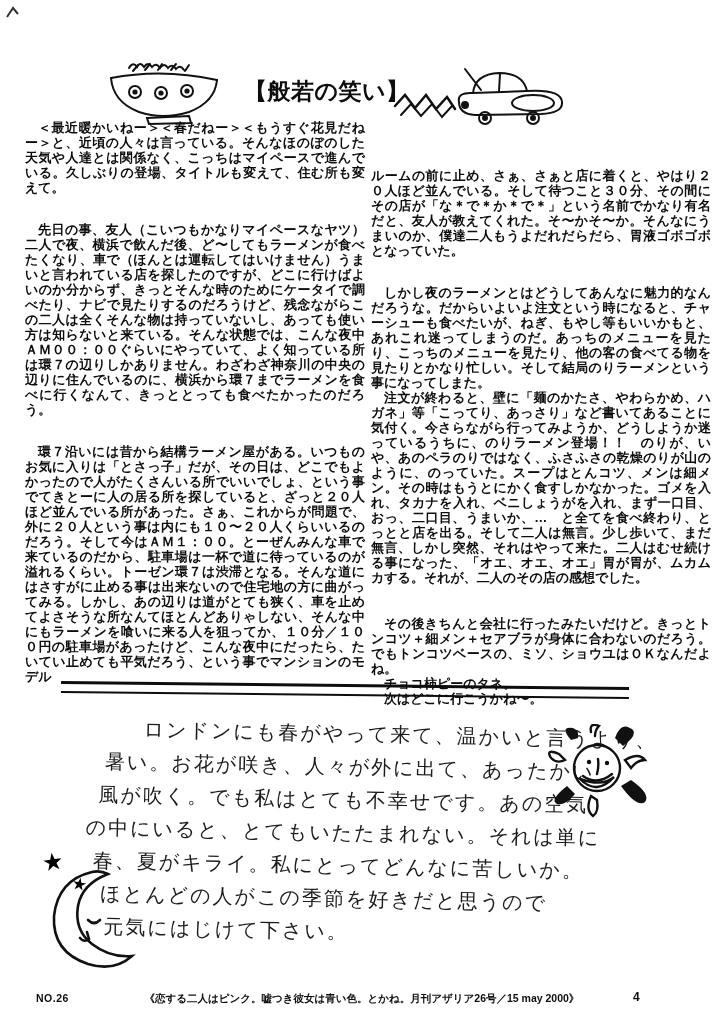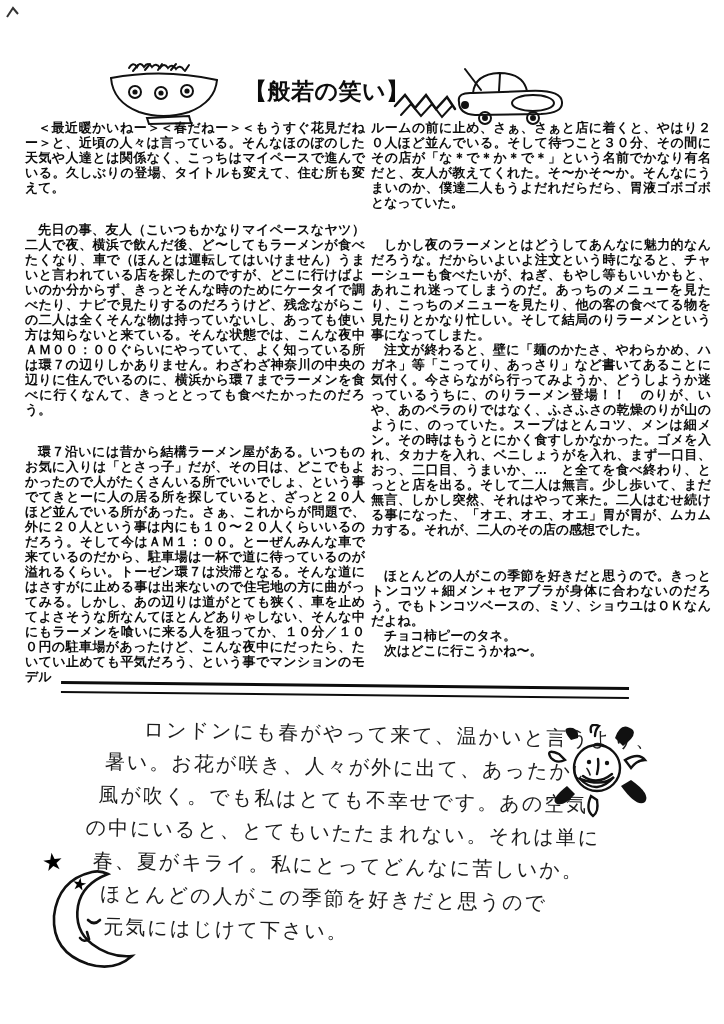--- a/index.html
+++ b/index.html
@@ -17,21 +17,21 @@
   .bowl-doodle{left:103px;top:56px;}
   .car-doodle{left:393px;top:66px;}
   
   .columns{
     position:absolute;left:25px;top:120px;width:686px;height:560px;
     display:flex;gap:6px;
   }
   .col{width:340px;font-size:13px;line-height:15px;font-weight:bold;
        text-align:justify;letter-spacing:0px;}
   .col p{margin:0;text-indent:1em;}
-  .col p.noindent{text-indent:0;}
+  .col p.noindent{text-indent:0;margin-top:48px;}
   .col p.mt{margin-top:27px;}
   .col p.bigmt{margin-top:31px;}
   
   .divider{
     position:absolute;left:61px;top:681px;width:568px;height:7px;
     border-top:3px solid #0d0d0d;border-bottom:2px solid #0d0d0d;
     transform:rotate(0.6deg);transform-origin:left center;
   }
   
   .handwriting{
@@ -111,21 +111,21 @@
   <div class="columns">
     <div class="col">
       <p>＜最近暖かいねー＞＜春だねー＞＜もうすぐ花見だねー＞と、近頃の人々は言っている。そんなほのぼのした天気や人達とは関係なく、こっちはマイペースで進んでいる。久しぶりの登場、タイトルも変えて、住む所も変えて。</p>
       <p class="mt">先日の事、友人（こいつもかなりマイペースなヤツ）二人で夜、横浜で飲んだ後、ど〜してもラーメンが食べたくなり、車で（ほんとは運転してはいけません）うまいと言われている店を探したのですが、どこに行けばよいのか分からず、きっとそんな時のためにケータイで調べたり、ナビで見たりするのだろうけど、残念ながらこの二人は全くそんな物は持っていないし、あっても使い方は知らないと来ている。そんな状態では、こんな夜中ＡＭ００：００ぐらいにやっていて、よく知っている所は環７の辺りしかありません。わざわざ神奈川の中央の辺りに住んでいるのに、横浜から環７までラーメンを食べに行くなんて、きっととっても食べたかったのだろう。</p>
       <p class="mt">環７沿いには昔から結構ラーメン屋がある。いつものお気に入りは「とさっ子」だが、その日は、どこでもよかったので人がたくさんいる所でいいでしょ、という事でてきとーに人の居る所を探していると、ざっと２０人ほど並んでいる所があった。さぁ、これからが問題で、外に２０人という事は内にも１０〜２０人くらいいるのだろう。そして今はＡＭ１：００。とーぜんみんな車で来ているのだから、駐車場は一杯で道に待っているのが溢れるくらい。トーゼン環７は渋滞となる。そんな道にはさすがに止める事は出来ないので住宅地の方に曲がってみる。しかし、あの辺りは道がとても狭く、車を止めてよさそうな所なんてほとんどありゃしない、そんな中にもラーメンを喰いに来る人を狙ってか、１０分／１００円の駐車場があったけど、こんな夜中にだったら、たいてい止めても平気だろう、という事でマンションのモデル</p>
     </div>
     <div class="col">
       <p class="noindent">ルームの前に止め、さぁ、さぁと店に着くと、やはり２０人ほど並んでいる。そして待つこと３０分、その間にその店が「な＊で＊か＊で＊」という名前でかなり有名だと、友人が教えてくれた。そ〜かそ〜か。そんなにうまいのか、僕達二人もうよだれだらだら、胃液ゴボゴボとなっていた。</p>
       <p class="mt">しかし夜のラーメンとはどうしてあんなに魅力的なんだろうな。だからいよいよ注文という時になると、チャーシューも食べたいが、ねぎ、もやし等もいいかもと、あれこれ迷ってしまうのだ。あっちのメニューを見たり、こっちのメニューを見たり、他の客の食べてる物を見たりとかなり忙しい。そして結局のりラーメンという事になってしまた。</p>
       <p>注文が終わると、壁に「麺のかたさ、やわらかめ、ハガネ」等「こってり、あっさり」など書いてあることに気付く。今さらながら行ってみようか、どうしようか迷っているうちに、のりラーメン登場！！　のりが、いや、あのペラのりではなく、ふさふさの乾燥のりが山のように、のっていた。スープはとんコツ、メンは細メン。その時はもうとにかく食すしかなかった。ゴメを入れ、タカナを入れ、ベニしょうがを入れ、まず一口目、おっ、二口目、うまいか、…　と全てを食べ終わり、とっとと店を出る。そして二人は無言。少し歩いて、まだ無言、しかし突然、それはやって来た。二人はむせ続ける事になった、「オエ、オエ、オエ」胃が胃が、ムカムカする。それが、二人のその店の感想でした。</p>
-      <p class="bigmt">ほとんどの人がこの季節を好きだと思うので。きっとトンコツ＋細メン＋セアブラが身体に合わないのだろう。でもトンコツベースの、ミソ、ショウユはＯＫなんだよね。</p>
+      <p class="bigmt">その後きちんと会社に行ったみたいだけど。きっとトンコツ＋細メン＋セアブラが身体に合わないのだろう。でもトンコツベースの、ミソ、ショウユはＯＫなんだよね。</p>
       <p>チョコ柿ピーのタネ。</p>
       <p>次はどこに行こうかね〜。</p>
     </div>
   </div>
 
   <div class="divider"></div>
 
   <div class="handwriting">
     <div class="hand-line">ロンドンにも春がやって来て、温かいと言うより、</div>
     <div class="hand-line">暑い。お花が咲き、人々が外に出て、あったかい</div>
@@ -158,14 +158,19 @@
   <span class="star star-1">★</span>
   <span class="star star-2">★</span>
   <svg class="doodle moon-doodle" width="112" height="112" viewBox="0 0 112 112">
     <g fill="none" stroke="#111" stroke-width="2.6" stroke-linecap="round">
       <path d="M68,6 Q60,2 52,4 Q18,12 14,48 Q12,84 48,96 Q74,104 92,88 Q70,90 52,76 Q34,62 38,38 Q42,16 68,6 Z"></path>
       <path d="M48,52 Q54,58 60,52"></path>
       <path d="M40,70 Q44,75 49,71 L47,64"></path>
     </g>
   </svg>
 
+  <div class="footer">
+    <span class="issue">NO.26</span>
+    <span class="caption">《恋する二人はピンク。嘘つき彼女は青い色。とかね。月刊アザリア26号／15 may 2000》</span>
+    <span class="pageno">4</span>
+  </div>
 
 </div>
 
 </body></html>

